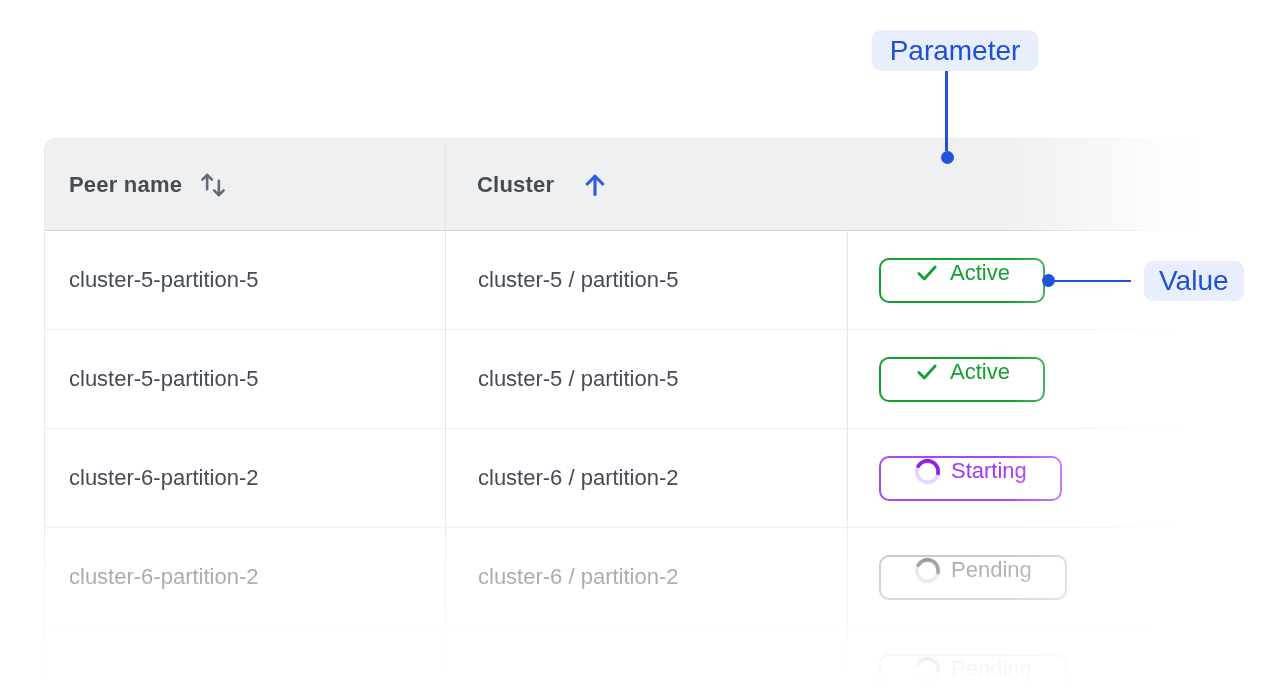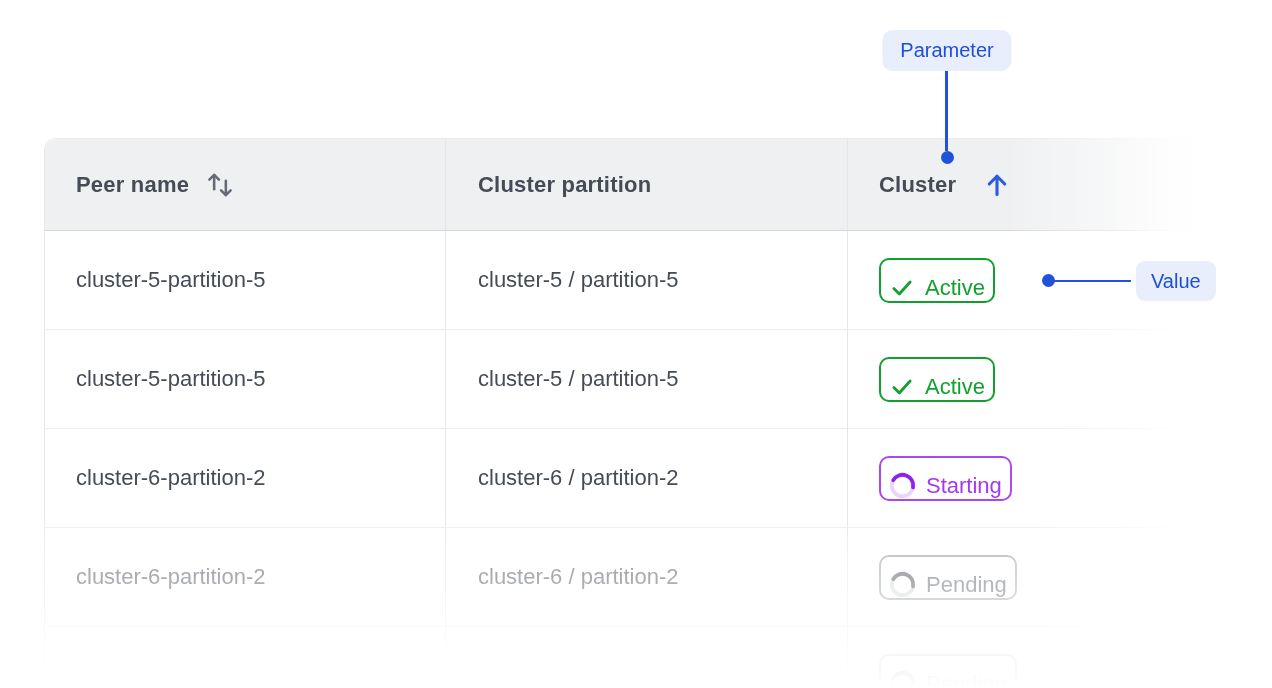--- a/index.html
+++ b/index.html
@@ -10,37 +10,37 @@
   
   .table { position:absolute; left:44px; top:138px; width:1228px; height:550px;
            border-left:1px solid #e6e8ea; border-top:1px solid #e9eaec;
            border-top-left-radius:12px; z-index:1; overflow:hidden; }
   .thead { display:flex; height:92px; background:#eff0f2; border-bottom:1.5px solid #d5d7db;
            border-top-left-radius:12px; }
   .th { display:flex; align-items:center; gap:14px; font-size:22px; font-weight:700;
         color:#15181d; letter-spacing:.2px; }
   .row { display:flex; height:99px; border-bottom:1px solid #ededf0; background:#fff; }
   .cell { display:flex; align-items:center; font-size:22px; color:#454c56; }
-  .c1 { width:401px; padding-left:31px; border-right:1px solid #e4e6e9; }
+  .c1 { width:401px; padding-left:24px; border-right:1px solid #e4e6e9; }
   .c2 { width:402px; padding-left:32px; border-right:1px solid #e4e6e9; }
   .c3 { flex:1; padding-left:31px; }
 
   
-  .chip { display:inline-flex; align-items:flex-end; gap:10px; height:45px; padding:0 8px;
+  .chip { display:inline-flex; align-items:flex-start; gap:10px; height:45px; padding:0 33px;
           border:2px solid; border-radius:10px; font-size:22px; font-weight:500;
           background:#fff; }
   .chip svg { flex:0 0 auto; }
   .chip-active   { border-color:#12a02e; color:#12a02e; }
   .chip-starting { border-color:#ab46f3; color:#a637f1; }
   .chip-pending  { border-color:#9ba1ab; color:#565f6b; }
 
   
   .pill { position:absolute; z-index:10; display:inline-flex; align-items:center;
-          background:#e8eefb; color:#1d4fd7; font-size:20px; font-weight:500;
-          border-radius:10px; padding:0 18px; height:41px; }
+          background:#e8eefb; color:#1d4fd7; font-size:28px; font-weight:500;
+          border-radius:10px; padding:0 18px; height:41px;margin-left:8px; }
   .pill-parameter { top:30px; left:947px; transform:translateX(-50%); }
   .pill-value { top:261px; left:1136px; height:40px; border-radius:9px; padding:0 15px; }
   .conn { position:absolute; z-index:10; background:#2153da; }
   .conn-vline { left:945px; top:71px; width:2.5px; height:80px; }
   .conn-hline { left:1053px; top:279.5px; width:78px; height:2.5px; }
   .conn-dot { position:absolute; z-index:10; width:13px; height:13px; border-radius:50%;
               background:#2153da; }
   .dot-parameter { left:940.5px; top:151px; }
   .dot-value { left:1041.5px; top:274px; }
 
@@ -63,23 +63,20 @@
         <div class="th cell c1">
           <span>Peer name</span>
           <span style="display: inline-flex;">
             <svg width="34" height="34" viewBox="0 0 32 32" fill="none">
               <path d="M10.5 20 L10.5 6.5" stroke="#646b76" stroke-width="2.4" stroke-linecap="round" stroke-linejoin="round"></path>
               <path d="M6 11 L10.5 6.5 L15 11" stroke="#646b76" stroke-width="2.4" stroke-linecap="round" stroke-linejoin="round"></path>
               <path d="M21.5 12 L21.5 25.5" stroke="#646b76" stroke-width="2.4" stroke-linecap="round" stroke-linejoin="round"></path>
               <path d="M17 21 L21.5 25.5 L26 21" stroke="#646b76" stroke-width="2.4" stroke-linecap="round" stroke-linejoin="round"></path>
             </svg>
           </span>
-        </div>
-        <div class="th cell c2">
-          <span>Cluster partition</span>
         </div>
         <div class="th cell c3">
           <span>Cluster</span>
           <span style="display: inline-flex; margin-left: 12px;">
             <svg width="30" height="30" viewBox="0 0 24 24" fill="none">
               <path d="M12 19.5 L12 5" stroke="#2b5ce0" stroke-width="2.5" stroke-linecap="round" stroke-linejoin="round"></path>
               <path d="M5.8 11.2 L12 5 L18.2 11.2" stroke="#2b5ce0" stroke-width="2.5" stroke-linecap="round" stroke-linejoin="round"></path>
             </svg>
           </span>
         </div>

